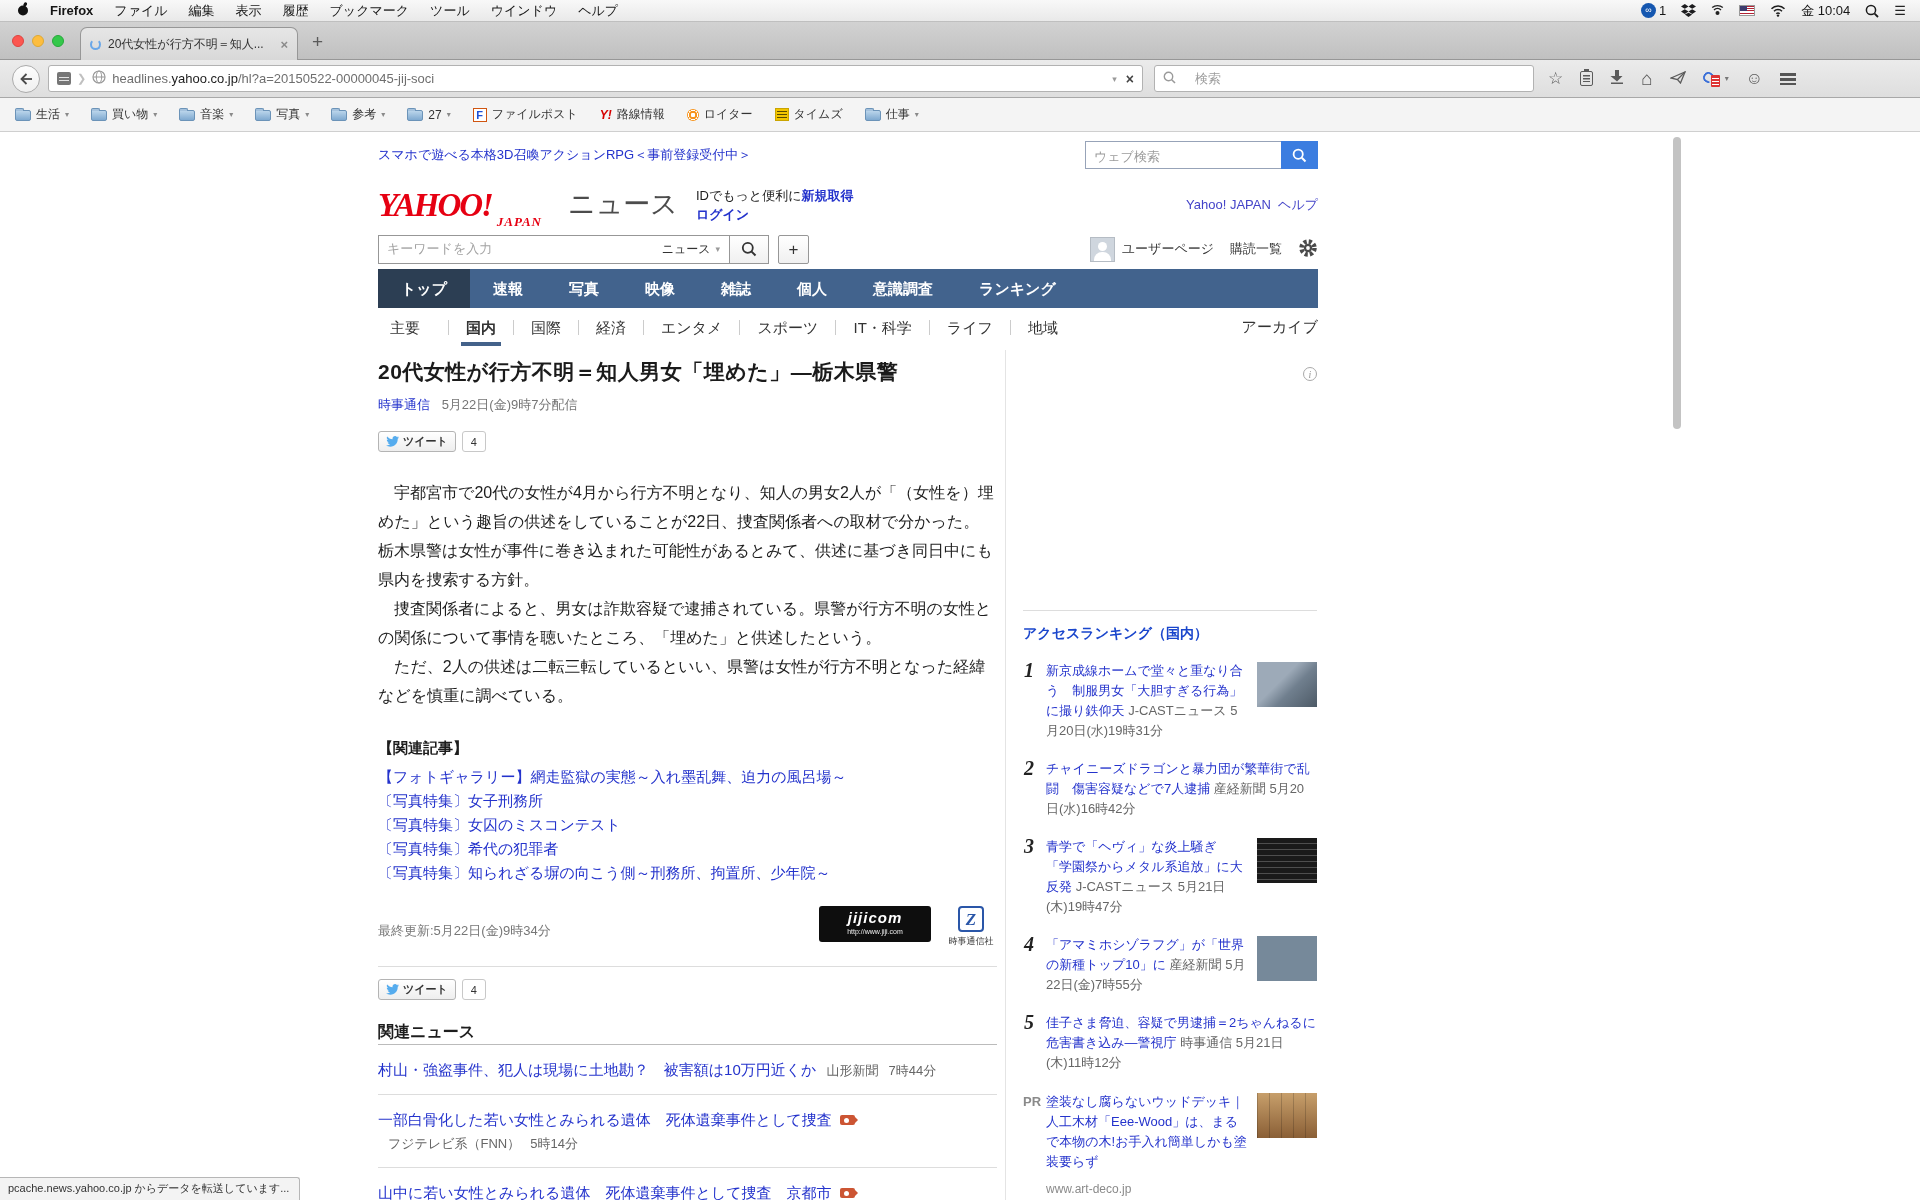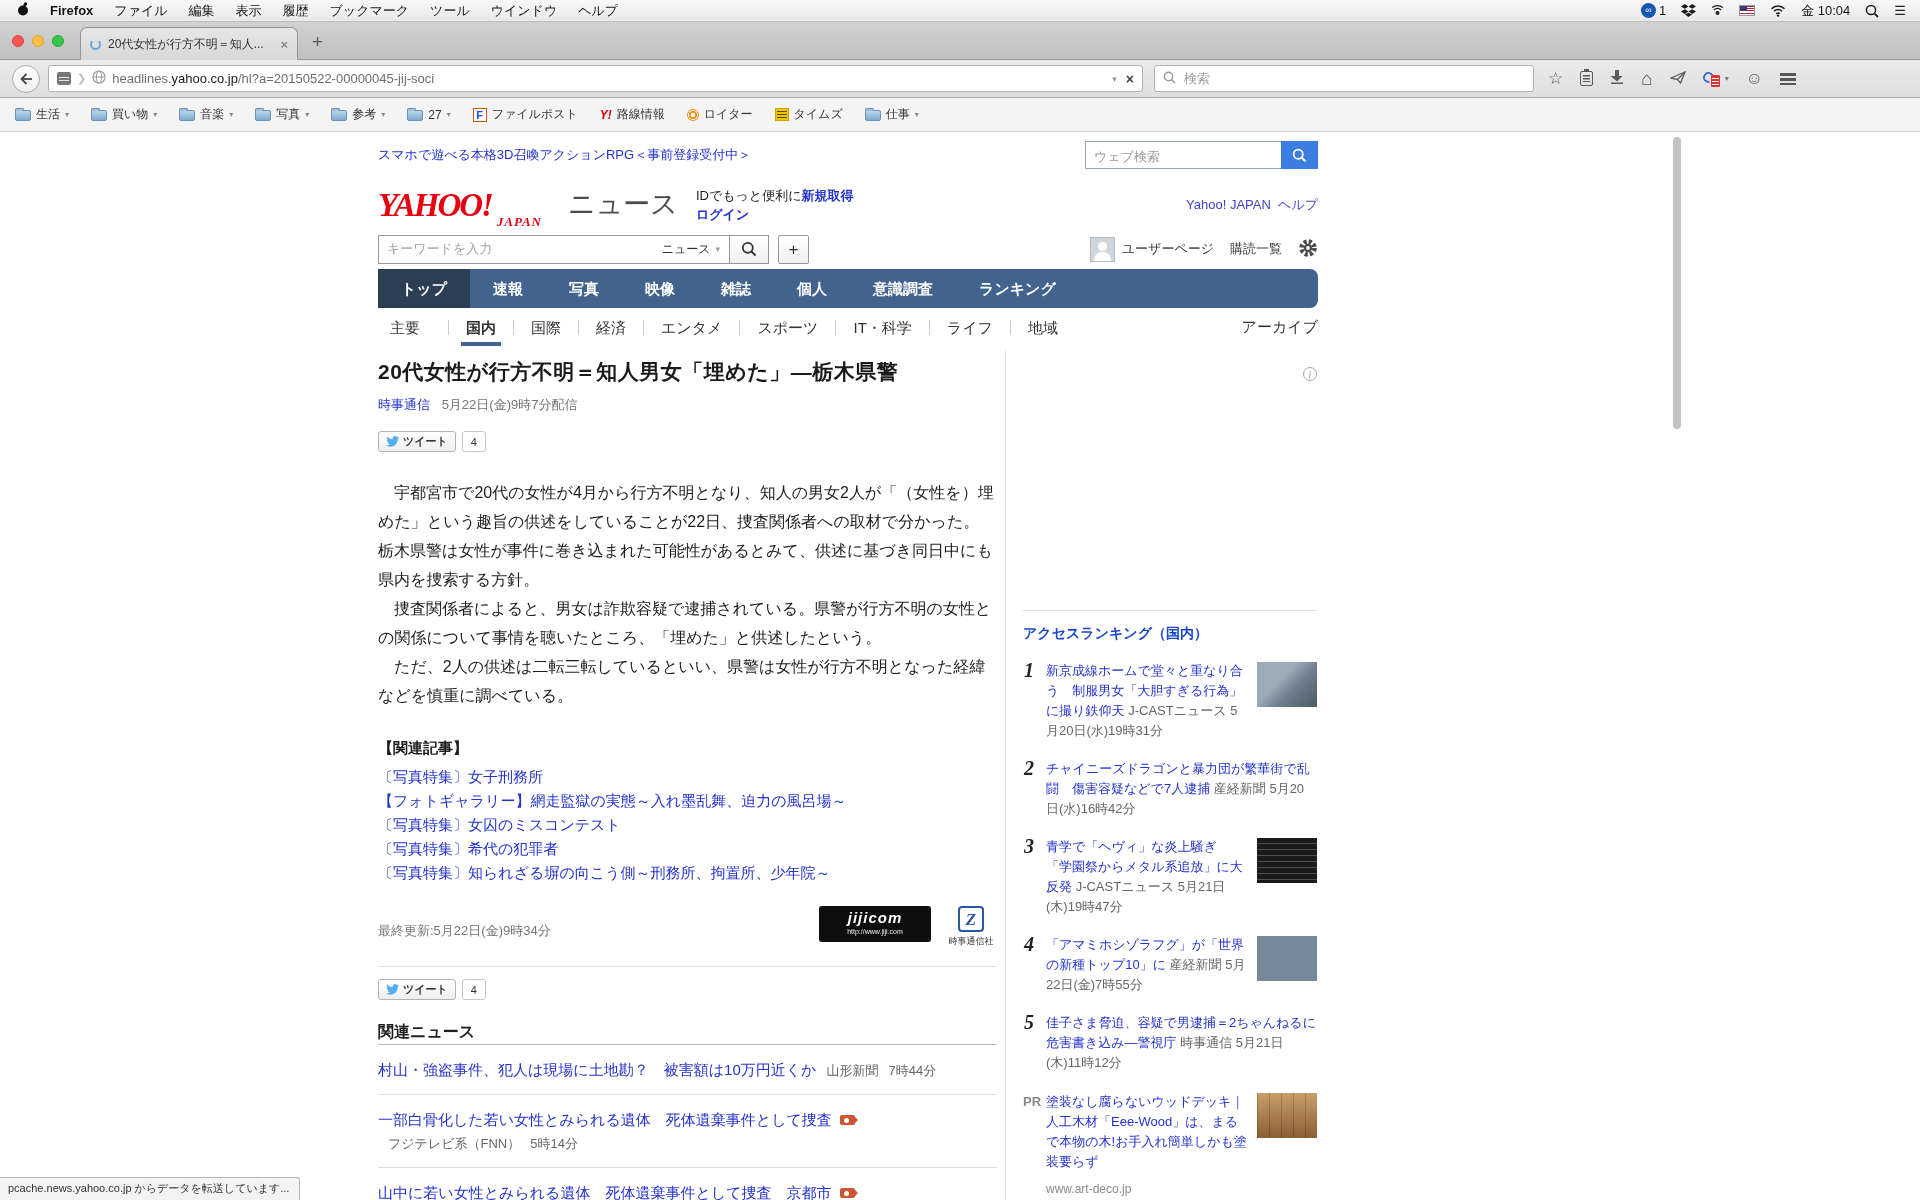--- a/index.html
+++ b/index.html
@@ -38,21 +38,21 @@
   .urlfield { flex:none; width:1095px; height:27px; margin-left:8px; background:#fff; border:1px solid #b2b2b2; border-radius:3px; display:flex; align-items:center; padding:0 8px; font-size:13px; color:#6e6e6e; gap:6px; }
   .grid-icon { width:14px; height:13px; background:#767676; border-radius:2px; flex:none; position:relative; }
   .grid-icon::before { content:""; position:absolute; inset:2px; background:
      linear-gradient(#fff,#fff) 0 3px/10px 1px no-repeat, linear-gradient(#fff,#fff) 0 6px/10px 1px no-repeat; opacity:.8; }
   .chev { color:#c0c0c0; font-size:11px; }
   .urltext { flex:1; white-space:nowrap; overflow:hidden; }
   .urltext .host { color:#1c1c1c; }
   .url-end { display:flex; align-items:center; gap:9px; color:#555; }
   .caret-glyph { font-size:9px; color:#9a9a9a; }
   .stop-x { font-size:14px; font-weight:bold; color:#444; }
-  .searchfield { flex:none; width:380px; height:27px; margin-left:11px; background:#fff; border:1px solid #b2b2b2; border-radius:3px; display:flex; align-items:center; gap:8px; padding:0 8px; font-size:13px; color:#9c9c9c; }
+  .searchfield { flex:none; width:380px; height:27px; margin-left:11px; background:#fff; border:1px solid #b2b2b2; border-radius:3px; display:flex; align-items:center; gap:19px; padding:0 8px; font-size:13px; color:#9c9c9c; }
   .tbicons { display:flex; align-items:center; gap:17px; margin-left:14px; color:#5b5b5b; }
   .tbicons .glyph { font-size:17px; line-height:1; }
   .clipboard-i { width:13px; height:15px; border:1.5px solid #5b5b5b; border-radius:2px; position:relative; }
   .clipboard-i::before { content:""; position:absolute; top:-3px; left:3px; width:5px; height:3px; background:#5b5b5b; }
   .clipboard-i::after { content:""; position:absolute; left:2px; top:3px; width:7px; height:7px;
      background:linear-gradient(#5b5b5b,#5b5b5b) 0 0/7px 1.5px no-repeat, linear-gradient(#5b5b5b,#5b5b5b) 0 3px/7px 1.5px no-repeat, linear-gradient(#5b5b5b,#5b5b5b) 0 6px/7px 1.5px no-repeat; }
   .ext-icon { position:relative; width:17px; height:16px; }
   .ext-icon .arc { position:absolute; left:0; top:1px; width:11px; height:11px; border:2.5px solid #3a6fd8; border-radius:50%; border-right-color:transparent; transform:rotate(35deg); }
   .ext-icon .doc { position:absolute; right:0; bottom:0; width:9px; height:12px; background:#d33; border-radius:1px; }
   .ext-icon .doc::before { content:""; position:absolute; inset:2px 1px; background:linear-gradient(#fff,#fff) 0 1px/7px 1px no-repeat, linear-gradient(#fff,#fff) 0 4px/7px 1px no-repeat, linear-gradient(#fff,#fff) 0 7px/7px 1px no-repeat; }
@@ -96,21 +96,21 @@
   .ns-ph { flex:1; padding-left:8px; font-size:13px; color:#a3a3a3; }
   .ns-scope { display:flex; align-items:center; gap:5px; font-size:12px; color:#333; padding-right:9px; }
   .ns-btn { width:40px; height:29px; margin-left:-1px; border:1px solid #979797; background:linear-gradient(#fff,#f0f0f0); display:flex; align-items:center; justify-content:center; }
   .ns-add { width:31px; height:29px; margin-left:9px; border:1px solid #979797; border-radius:2px; background:linear-gradient(#fff,#f0f0f0); font-size:17px; color:#333; text-align:center; line-height:27px; }
   .user-cluster { margin-left:auto; display:flex; align-items:center; gap:16px; font-size:13px; color:#333; }
   .uc-user { display:flex; align-items:center; gap:7px; }
   .avatar { width:25px; height:25px; background:#cfd6de; border:1px solid #b5bcc4; position:relative; overflow:hidden; }
   .avatar::before { content:""; position:absolute; top:4px; left:7.5px; width:9px; height:9px; border-radius:50%; background:#fff; }
   .avatar::after { content:""; position:absolute; top:14px; left:3.5px; width:17px; height:12px; border-radius:8px 8px 0 0; background:#fff; }
 
-  .bluenav { height:39px; margin-top:5px; background:#42638d; display:flex;border-radius:8px; }
+  .bluenav { height:39px; margin-top:5px; background:#42638d; display:flex; }
   .bnav-tab { padding:0 23px; line-height:39px; color:#fff; font-size:15px; font-weight:bold; }
   .bnav-tab.active { background:#2c3e53; }
 
   .subnav { height:38px; display:flex; align-items:center; font-size:15px; color:#333; }
   .sn-item { padding:0 17px; border-left:1px solid #ccc; line-height:15px; position:relative; }
   .sn-item:first-child { border-left:none; padding-left:12px; }
   .sn-item.active { font-weight:bold;margin-left:11px; }
   .sn-item.active::after { content:""; position:absolute; left:12px; right:12px; bottom:-11px; height:4px; background:#44628a; }
   .sn-arch { margin-left:auto; font-size:15px; color:#333; }
 
@@ -448,22 +448,22 @@
             </span>
           <span class="tw-count">4</span>
         </div>
         <div class="body-text">
           <p>　宇都宮市で20代の女性が4月から行方不明となり、知人の男女2人が「（女性を）埋めた」という趣旨の供述をしていることが22日、捜査関係者への取材で分かった。栃木県警は女性が事件に巻き込まれた可能性があるとみて、供述に基づき同日中にも県内を捜索する方針。</p>
           <p>　捜査関係者によると、男女は詐欺容疑で逮捕されている。県警が行方不明の女性との関係について事情を聴いたところ、「埋めた」と供述したという。</p>
           <p>　ただ、2人の供述は二転三転しているといい、県警は女性が行方不明となった経緯などを慎重に調べている。</p>
         </div>
         <div class="rel-header">【関連記事】</div>
         <ul class="rel-links">
+          <li><a>【フォトギャラリー】網走監獄の実態～入れ墨乱舞、迫力の風呂場～</a></li>
           <li><a>〔写真特集〕女子刑務所</a></li>
-          <li><a>【フォトギャラリー】網走監獄の実態～入れ墨乱舞、迫力の風呂場～</a></li>
           <li><a>〔写真特集〕女囚のミスコンテスト</a></li>
           <li><a>〔写真特集〕希代の犯罪者</a></li>
           <li><a>〔写真特集〕知られざる塀の向こう側～刑務所、拘置所、少年院～</a></li>
         </ul>
         <div class="update-row">
           <span class="upd">最終更新:5月22日(金)9時34分</span>
           <div class="jiji-wrap">
             <div class="jijibox">
               <span class="jt">jijicom</span>
               <span class="ju">http://www.jiji.com</span>

